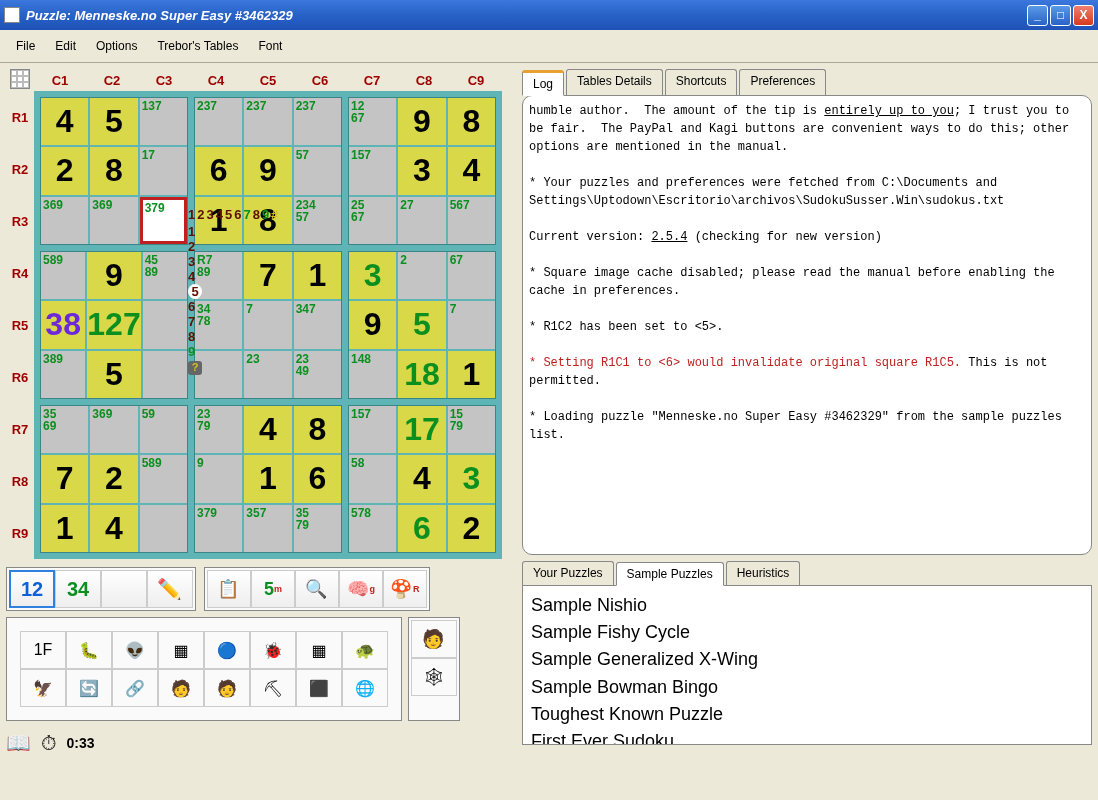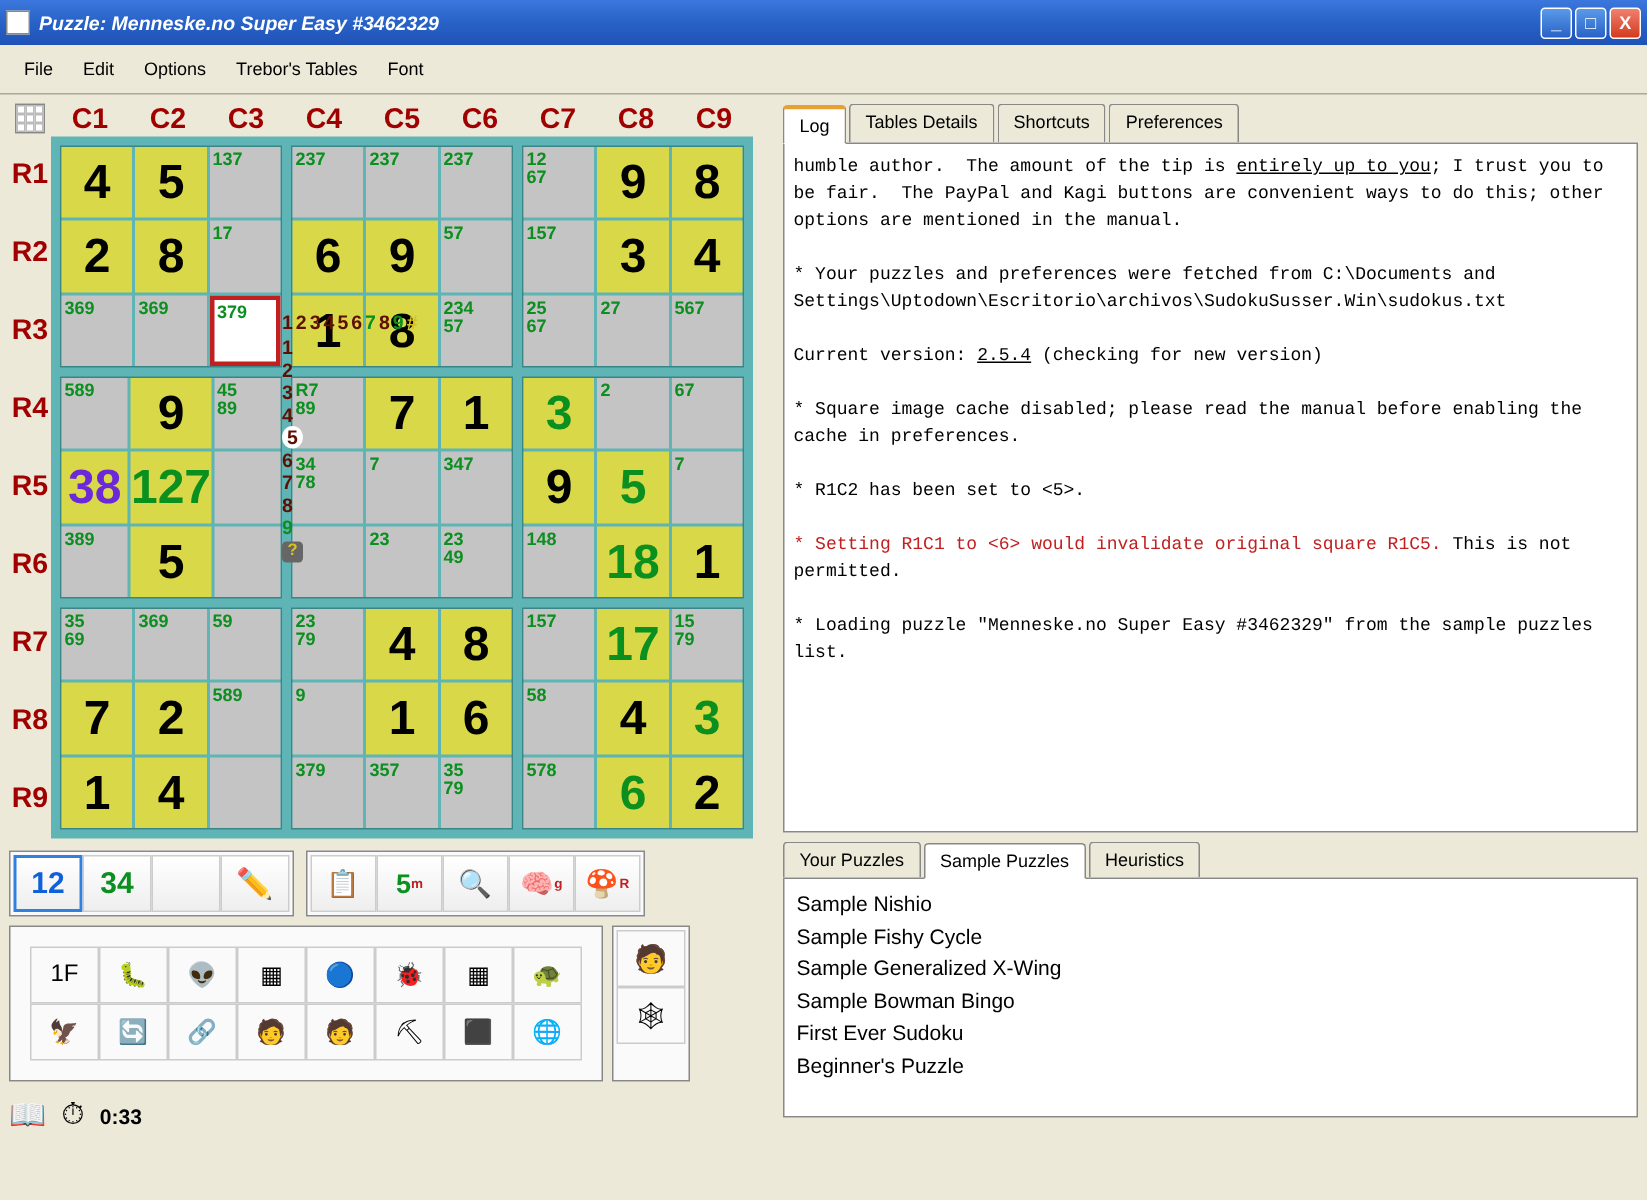--- a/index.html
+++ b/index.html
@@ -13,21 +13,21 @@
 .winbtn.close { background: linear-gradient(#f08070,#d43a1e); color: white; }
 
 .menubar { height: 22px; background: #ece9d8; display: flex; align-items: center; padding: 16px 6px; border-bottom: 1px solid #aca899; }
 .menubar span { padding: 2px 10px; cursor: default; font-size: 12px; }
 
 .content { display: flex; padding: 6px; height: 748px; gap: 6px; }
 .left { width: 510px; }
 .right { flex: 1; display: flex; flex-direction: column; gap: 6px; }
 
 .grid-wrap { display: grid; grid-template-columns: 28px repeat(9, 52px); grid-template-rows: 22px repeat(9, 52px); gap: 0; }
-.hlabel, .rlabel { color: #a00000; font-weight: bold; font-size: 19px; display: flex; align-items: center; justify-content: center; }
+.hlabel, .rlabel { color: #a00000; font-weight: bold; font-size: 13px; display: flex; align-items: center; justify-content: center; }
 .corner-icon { width: 20px; height: 20px; border: 1px solid #888; background: white; margin: auto; display: grid; grid-template-columns: 1fr 1fr 1fr; grid-template-rows: 1fr 1fr 1fr; }
 .corner-icon div { border: 0.5px solid #bbb; }
 
 .board { grid-column: 2 / span 9; grid-row: 2 / span 9; background: #5fb5b5; padding: 6px; display: grid; grid-template-columns: repeat(3, 1fr); grid-template-rows: repeat(3, 1fr); gap: 6px; position: relative; }
 .box { background: #5fb5b5; display: grid; grid-template-columns: repeat(3,1fr); grid-template-rows: repeat(3,1fr); gap: 2px; border: 1px solid #3a8585; }
 .cell { background: #c4c4c4; display: flex; align-items: center; justify-content: center; font-weight: bold; font-size: 32px; position: relative; }
 .cell.solved { background: #d8d848; }
 .cell.cand { background: #c4c4c4; color: #0b9020; font-size: 12px; line-height: 12px; text-align: left; padding: 2px; align-items: flex-start; justify-content: flex-start; white-space: pre-line; }
 .cell.sel { border: 3px solid #c02020; background: #fff; }
 
@@ -53,24 +53,24 @@
 .statusrow { display: flex; align-items: center; gap: 10px; margin-top: 10px; }
 .statusrow .ic { font-size: 20px; }
 .timer { font-weight: bold; font-size: 14px; }
 
 .tabset { position: relative; }
 .tabbar { display: flex; }
 .tab { border: 1px solid #888; border-bottom: none; padding: 4px 10px; background: #ece9d8; font-size: 12px; margin-right: 2px; border-radius: 3px 3px 0 0; }
 .tab.active { background: #fff; border-bottom: 1px solid #fff; z-index: 1; position: relative; top: 1px; }
 .tab.active.orange { border-top: 3px solid #e8a030; }
 .tabbody { border: 1px solid #888; background: #fff; padding: 6px; overflow-y: scroll; position: relative; }
-.log { height: 460px; font-family: "Courier New", monospace; font-size: 12px; line-height: 1.5; white-space: pre-wrap; }
+.log { height: 460px; font-family: "Courier New", monospace; font-size: 12px; line-height: 1.5; white-space: pre-wrap; border-radius: 10px; }
 .log .ul { text-decoration: underline; }
 .log .err { color: #c02020; }
-.puzlist { height: 160px; font-size: 14px; line-height: 1.4; }
+.puzlist { height: 160px; font-size: 18px; line-height: 1.4; }
 .puzlist div { padding: 1px 2px; }
 
 ::-webkit-scrollbar { width: 17px; }
 ::-webkit-scrollbar-track { background: #f0ede0; border: 1px solid #ccc; }
 ::-webkit-scrollbar-thumb { background: #c8c4b8; border: 1px solid #888; }
 </style>
 </head>
 <body>
 
 <div class="titlebar">
@@ -341,18 +341,19 @@
       <div class="tabbar">
         <div class="tab">Your Puzzles</div>
         <div class="tab active">Sample Puzzles</div>
         <div class="tab">Heuristics</div>
       </div>
       <div class="tabbody puzlist" id="puzlist">
           <div>Sample Nishio</div>
           <div>Sample Fishy Cycle</div>
           <div>Sample Generalized X-Wing</div>
           <div>Sample Bowman Bingo</div>
+          <div>Toughest Known Puzzle</div>
           <div>First Ever Sudoku</div>
           <div>Beginner's Puzzle</div>
         </div>
     </div>
   </div>
 </div>
 
 </body></html>

